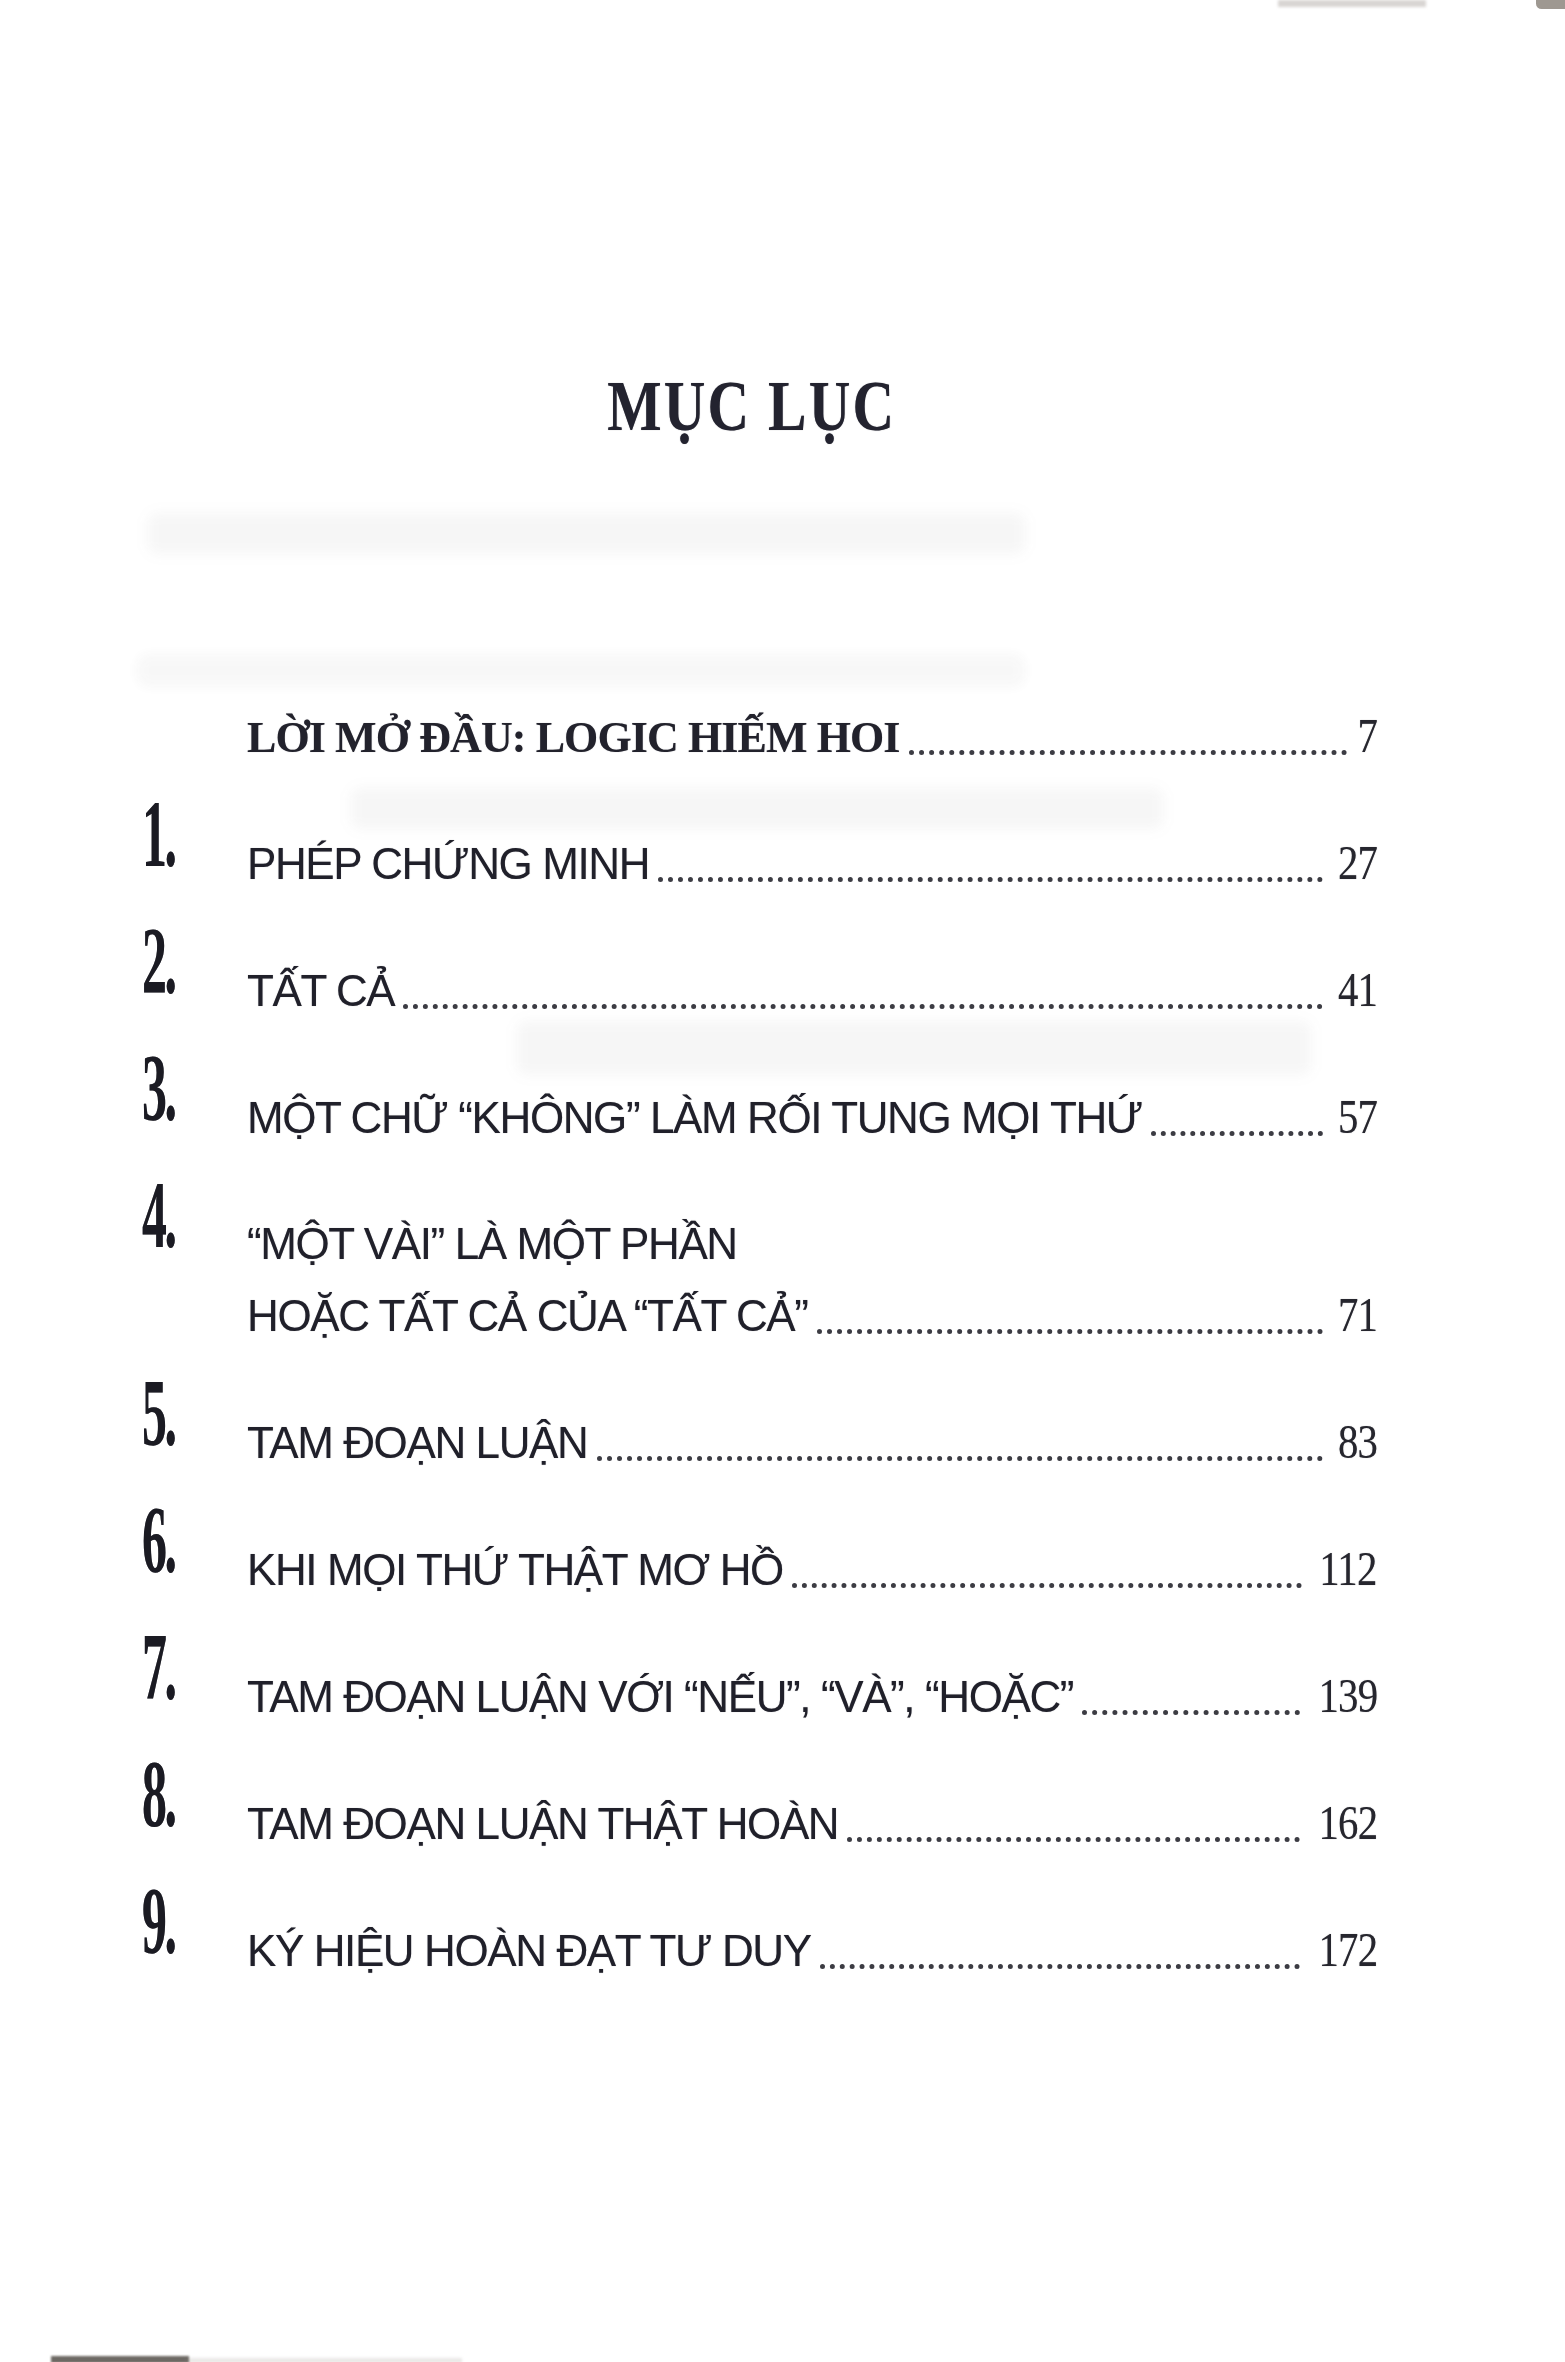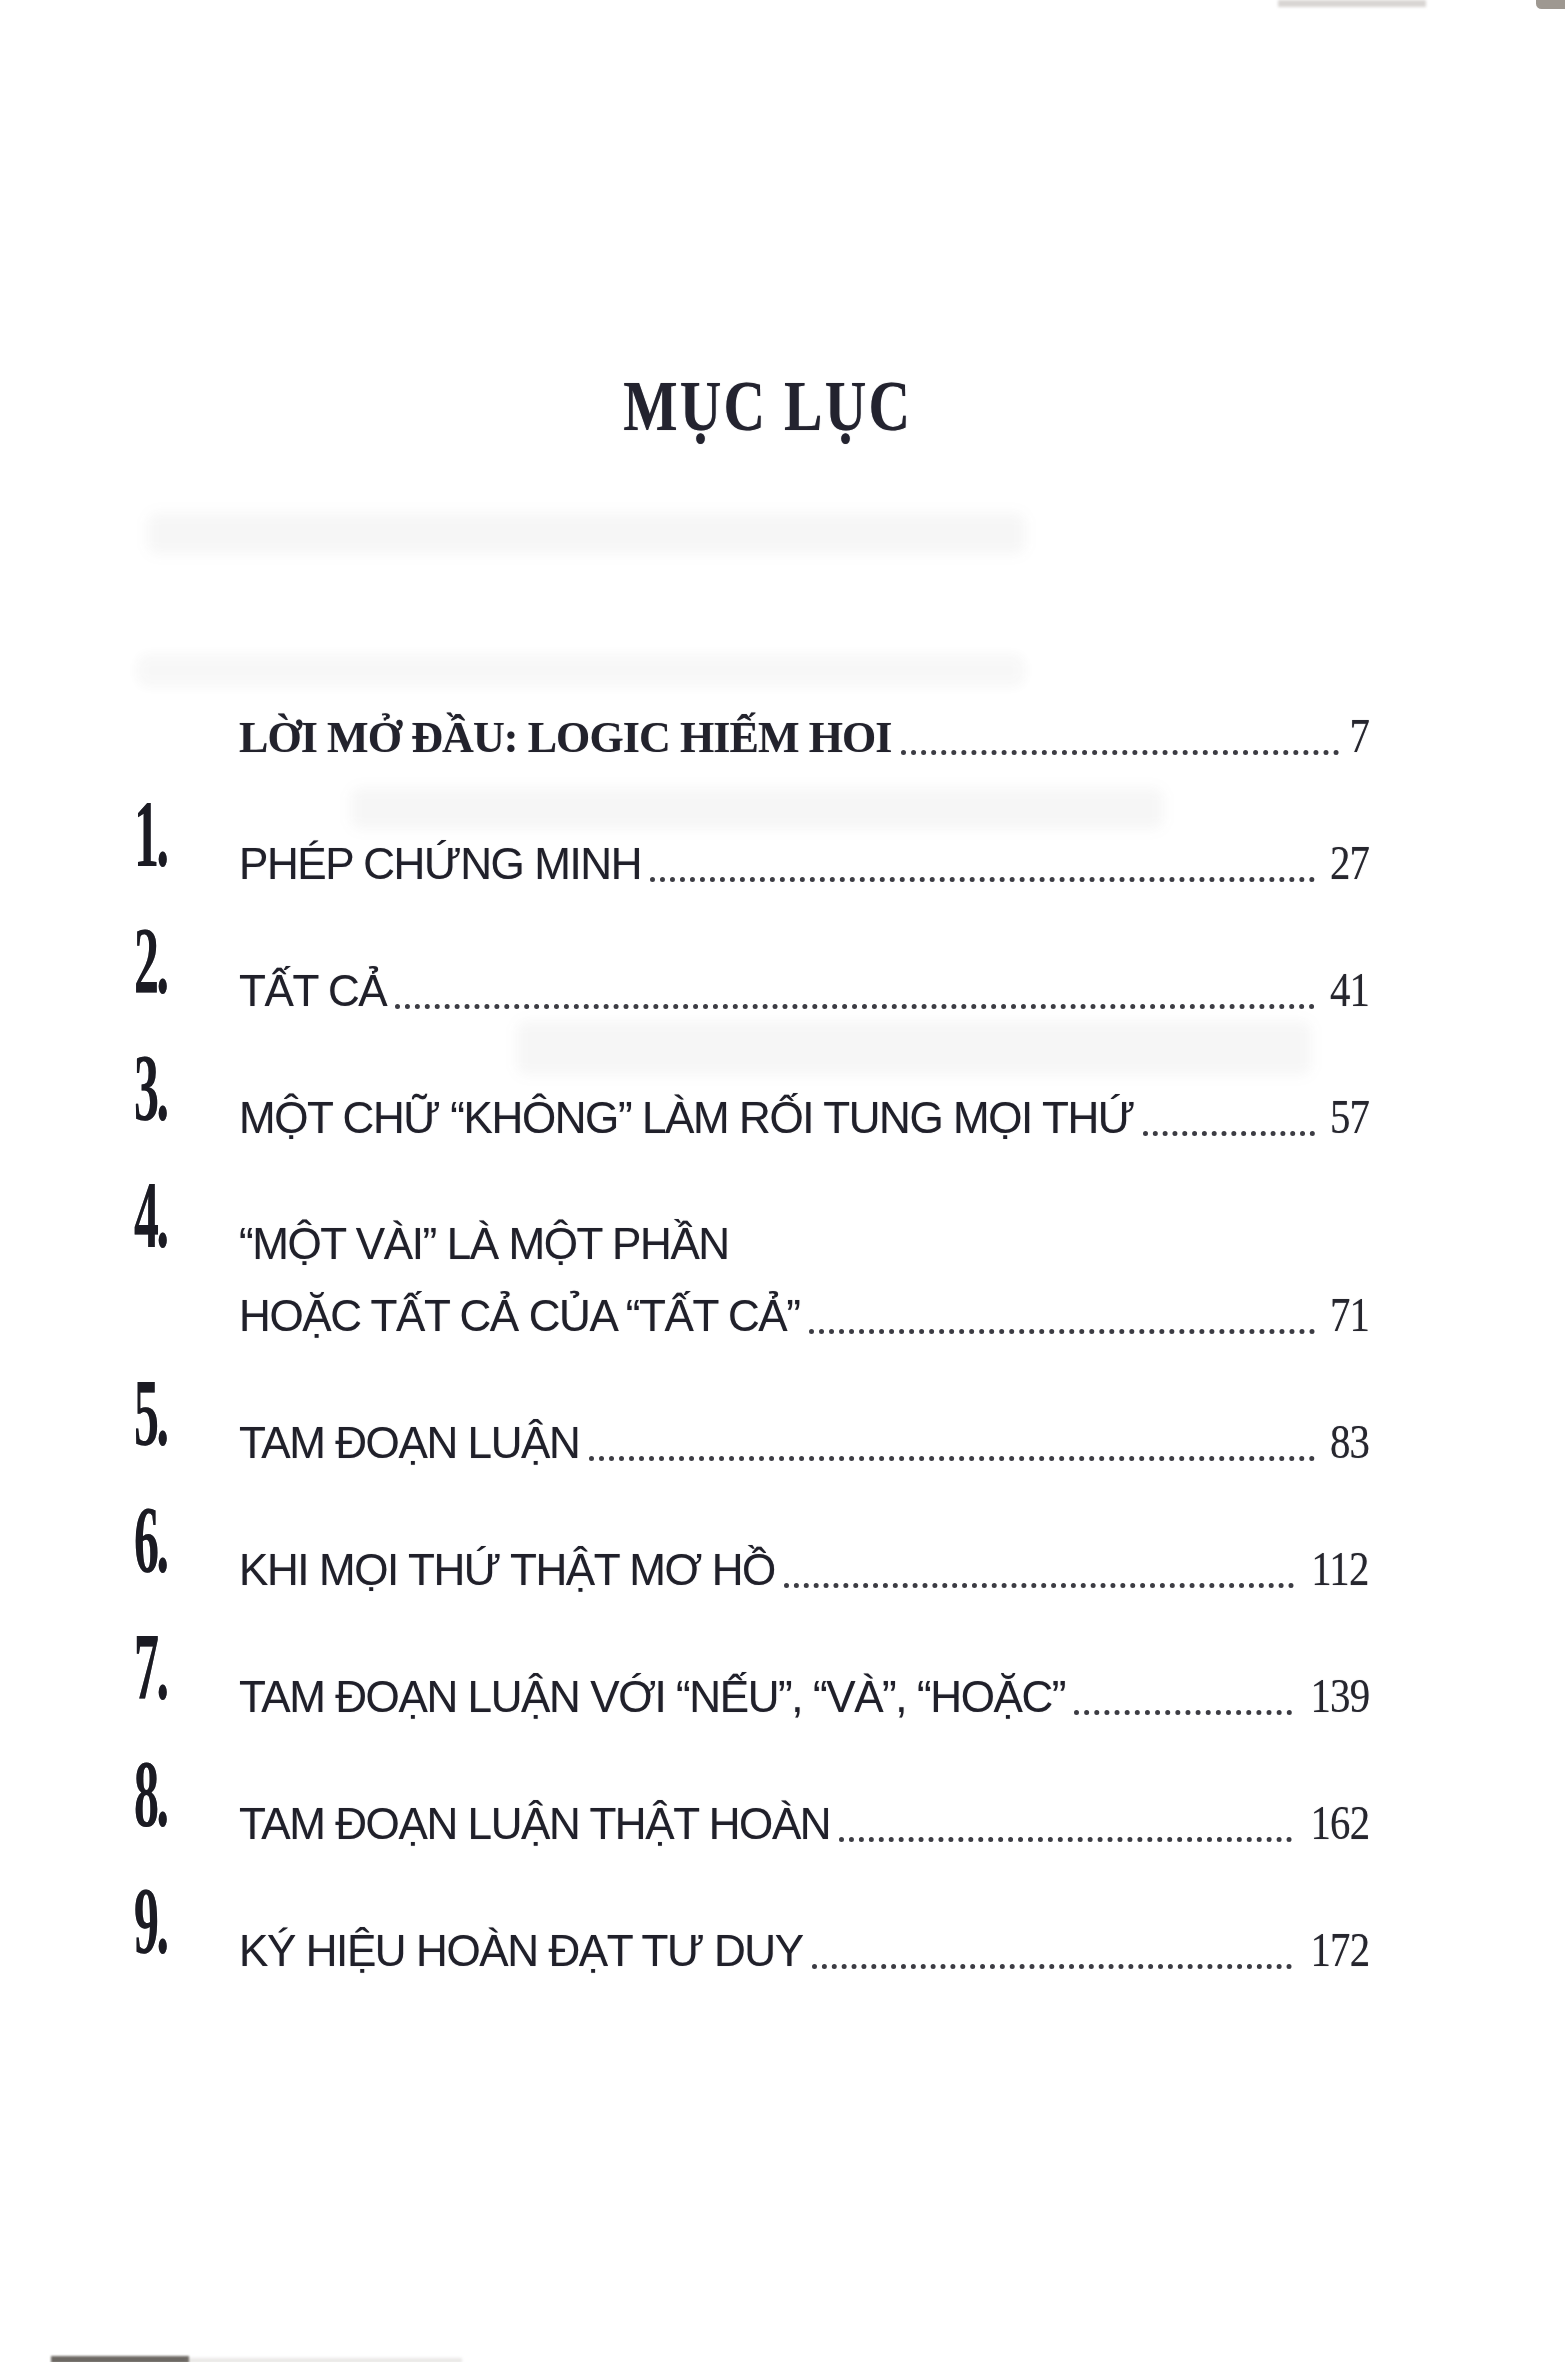--- a/index.html
+++ b/index.html
@@ -13,41 +13,41 @@
     background: #ffffff;
     overflow: hidden;
     font-family: "Liberation Sans", sans-serif;
     color: #1f1f27;
   }
 
   
   .page-title {
     position: absolute;
     top: 367px;
-    left: 16px;
+    left: 0;
     width: 1504px;
     text-align: center;
     font-family: "Liberation Serif", serif;
     font-weight: 700;
     font-size: 72px;
     line-height: 1.1;
     color: #23232f;
   }
   .page-title .condense {
     display: inline-block;
     transform: scaleX(0.80);
     letter-spacing: 2.8px;
     text-shadow: 0 0 0.9px rgba(35,35,47,0.55);
   }
 
   
   .toc {
     position: absolute;
     top: 707px;
-    left: 134px;
+    left: 142px;
     width: 1235px;
   }
   .row {
     position: relative;
     padding-left: 105px;
     margin-bottom: 70px;
   }
   .num {
     position: absolute;
     left: 0;

